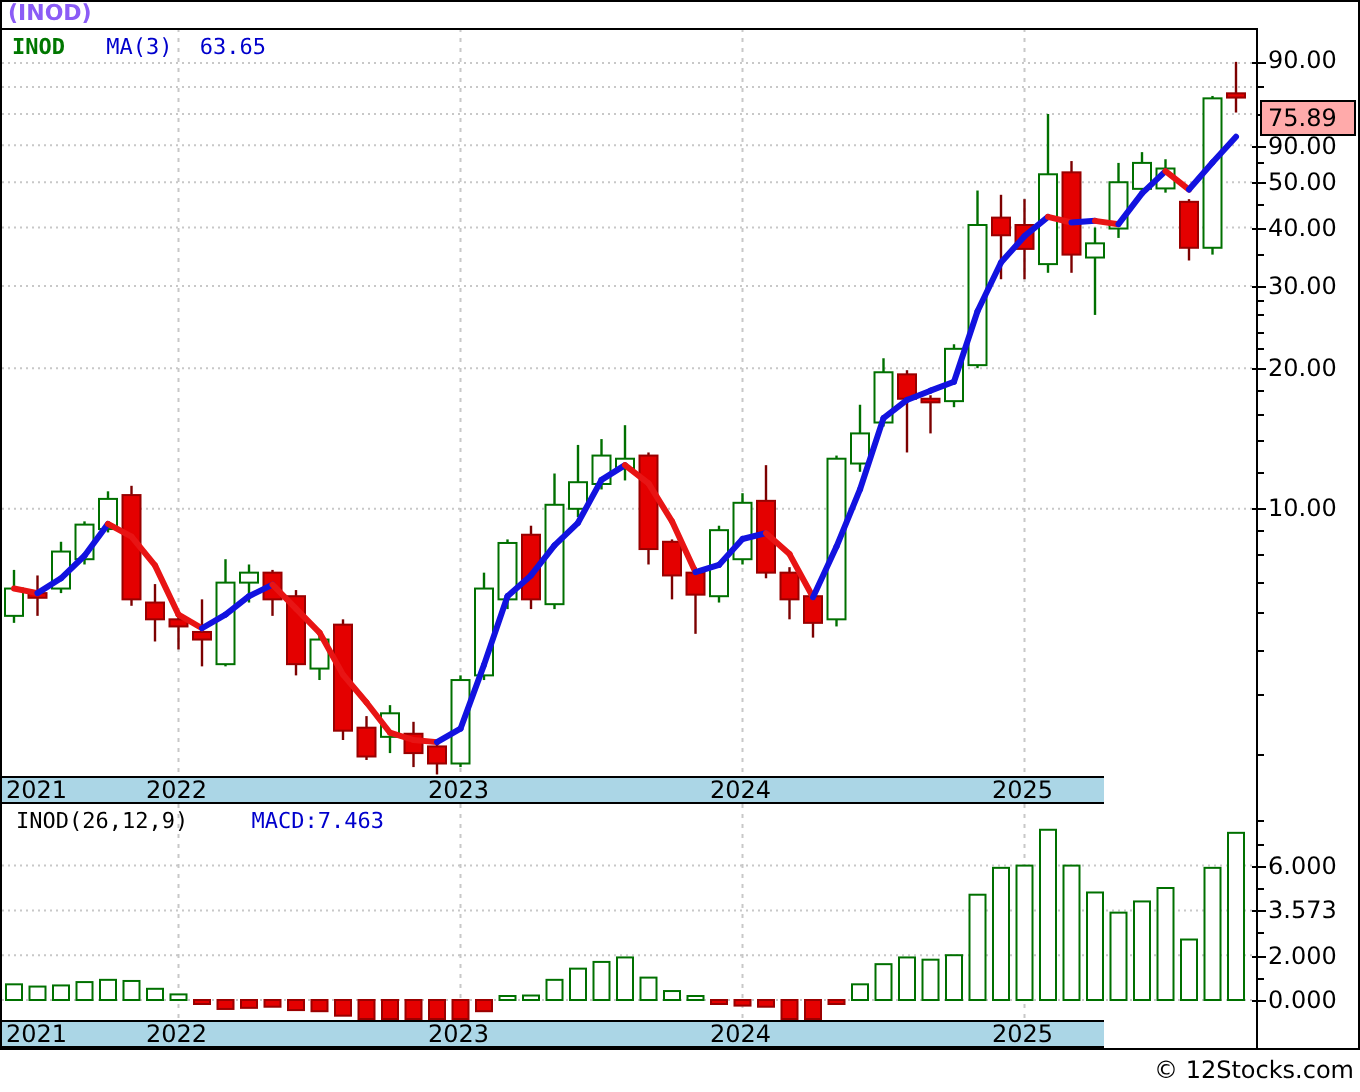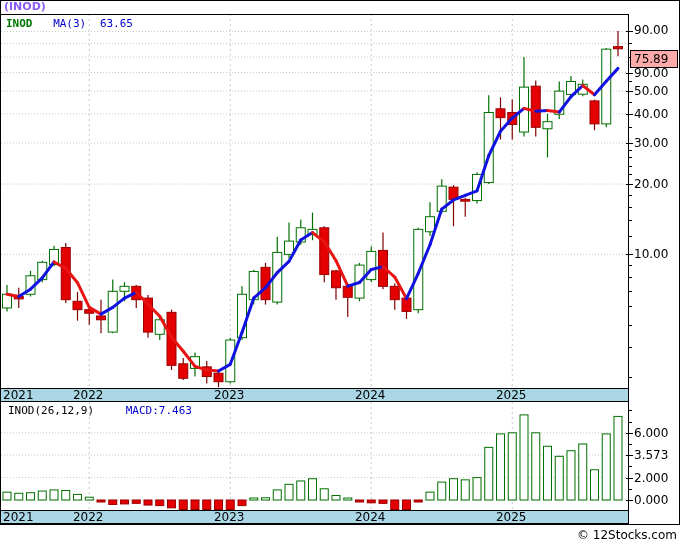--- a/index.html
+++ b/index.html
@@ -11,21 +11,21 @@
   #main-plot{top:14px;width:627px;height:374px;}
   #macd-plot{top:402px;width:627px;height:108px;}
   .legend{position:absolute;left:6px;top:17px;font-family:"DejaVu Sans Mono",monospace;
           font-size:11px;white-space:nowrap;}
   .legend .sym{font-weight:bold;}
   .legend .ma-label{margin-left:14px;}
   .legend .ma-value{margin-left:7px;}
   .macd-header{position:absolute;left:8px;top:404px;font-family:"DejaVu Sans Mono",monospace;
           font-size:11px;white-space:nowrap;}
   .macd-header .val{margin-left:25px;}
-  .band{position:absolute;left:0px;width:629px;height:12px;border-top:1px solid #000;
+  .band{position:absolute;left:0px;width:552px;height:12px;border-top:1px solid #000;
         border-bottom:1px solid #000;}
   #band1{top:388px;}
   #band2{top:510px;}
   .year-label{position:absolute;top:-1px;font-size:12px;color:#000;line-height:14px;}
   .axis-line{position:absolute;left:628px;top:14px;width:1px;height:510px;background:#000;}
   .tick{position:absolute;height:1px;background:#000;}
   .y-label{position:absolute;left:634px;font-size:12px;color:#000;line-height:14px;}
   .price-box{position:absolute;left:630px;top:50px;width:40px;padding:1px 3px;
              border:1px solid #000;font-size:12px;color:#000;text-align:left;line-height:14px;}
   .copyright{position:absolute;right:3px;top:528px;font-size:12px;color:#000;}

